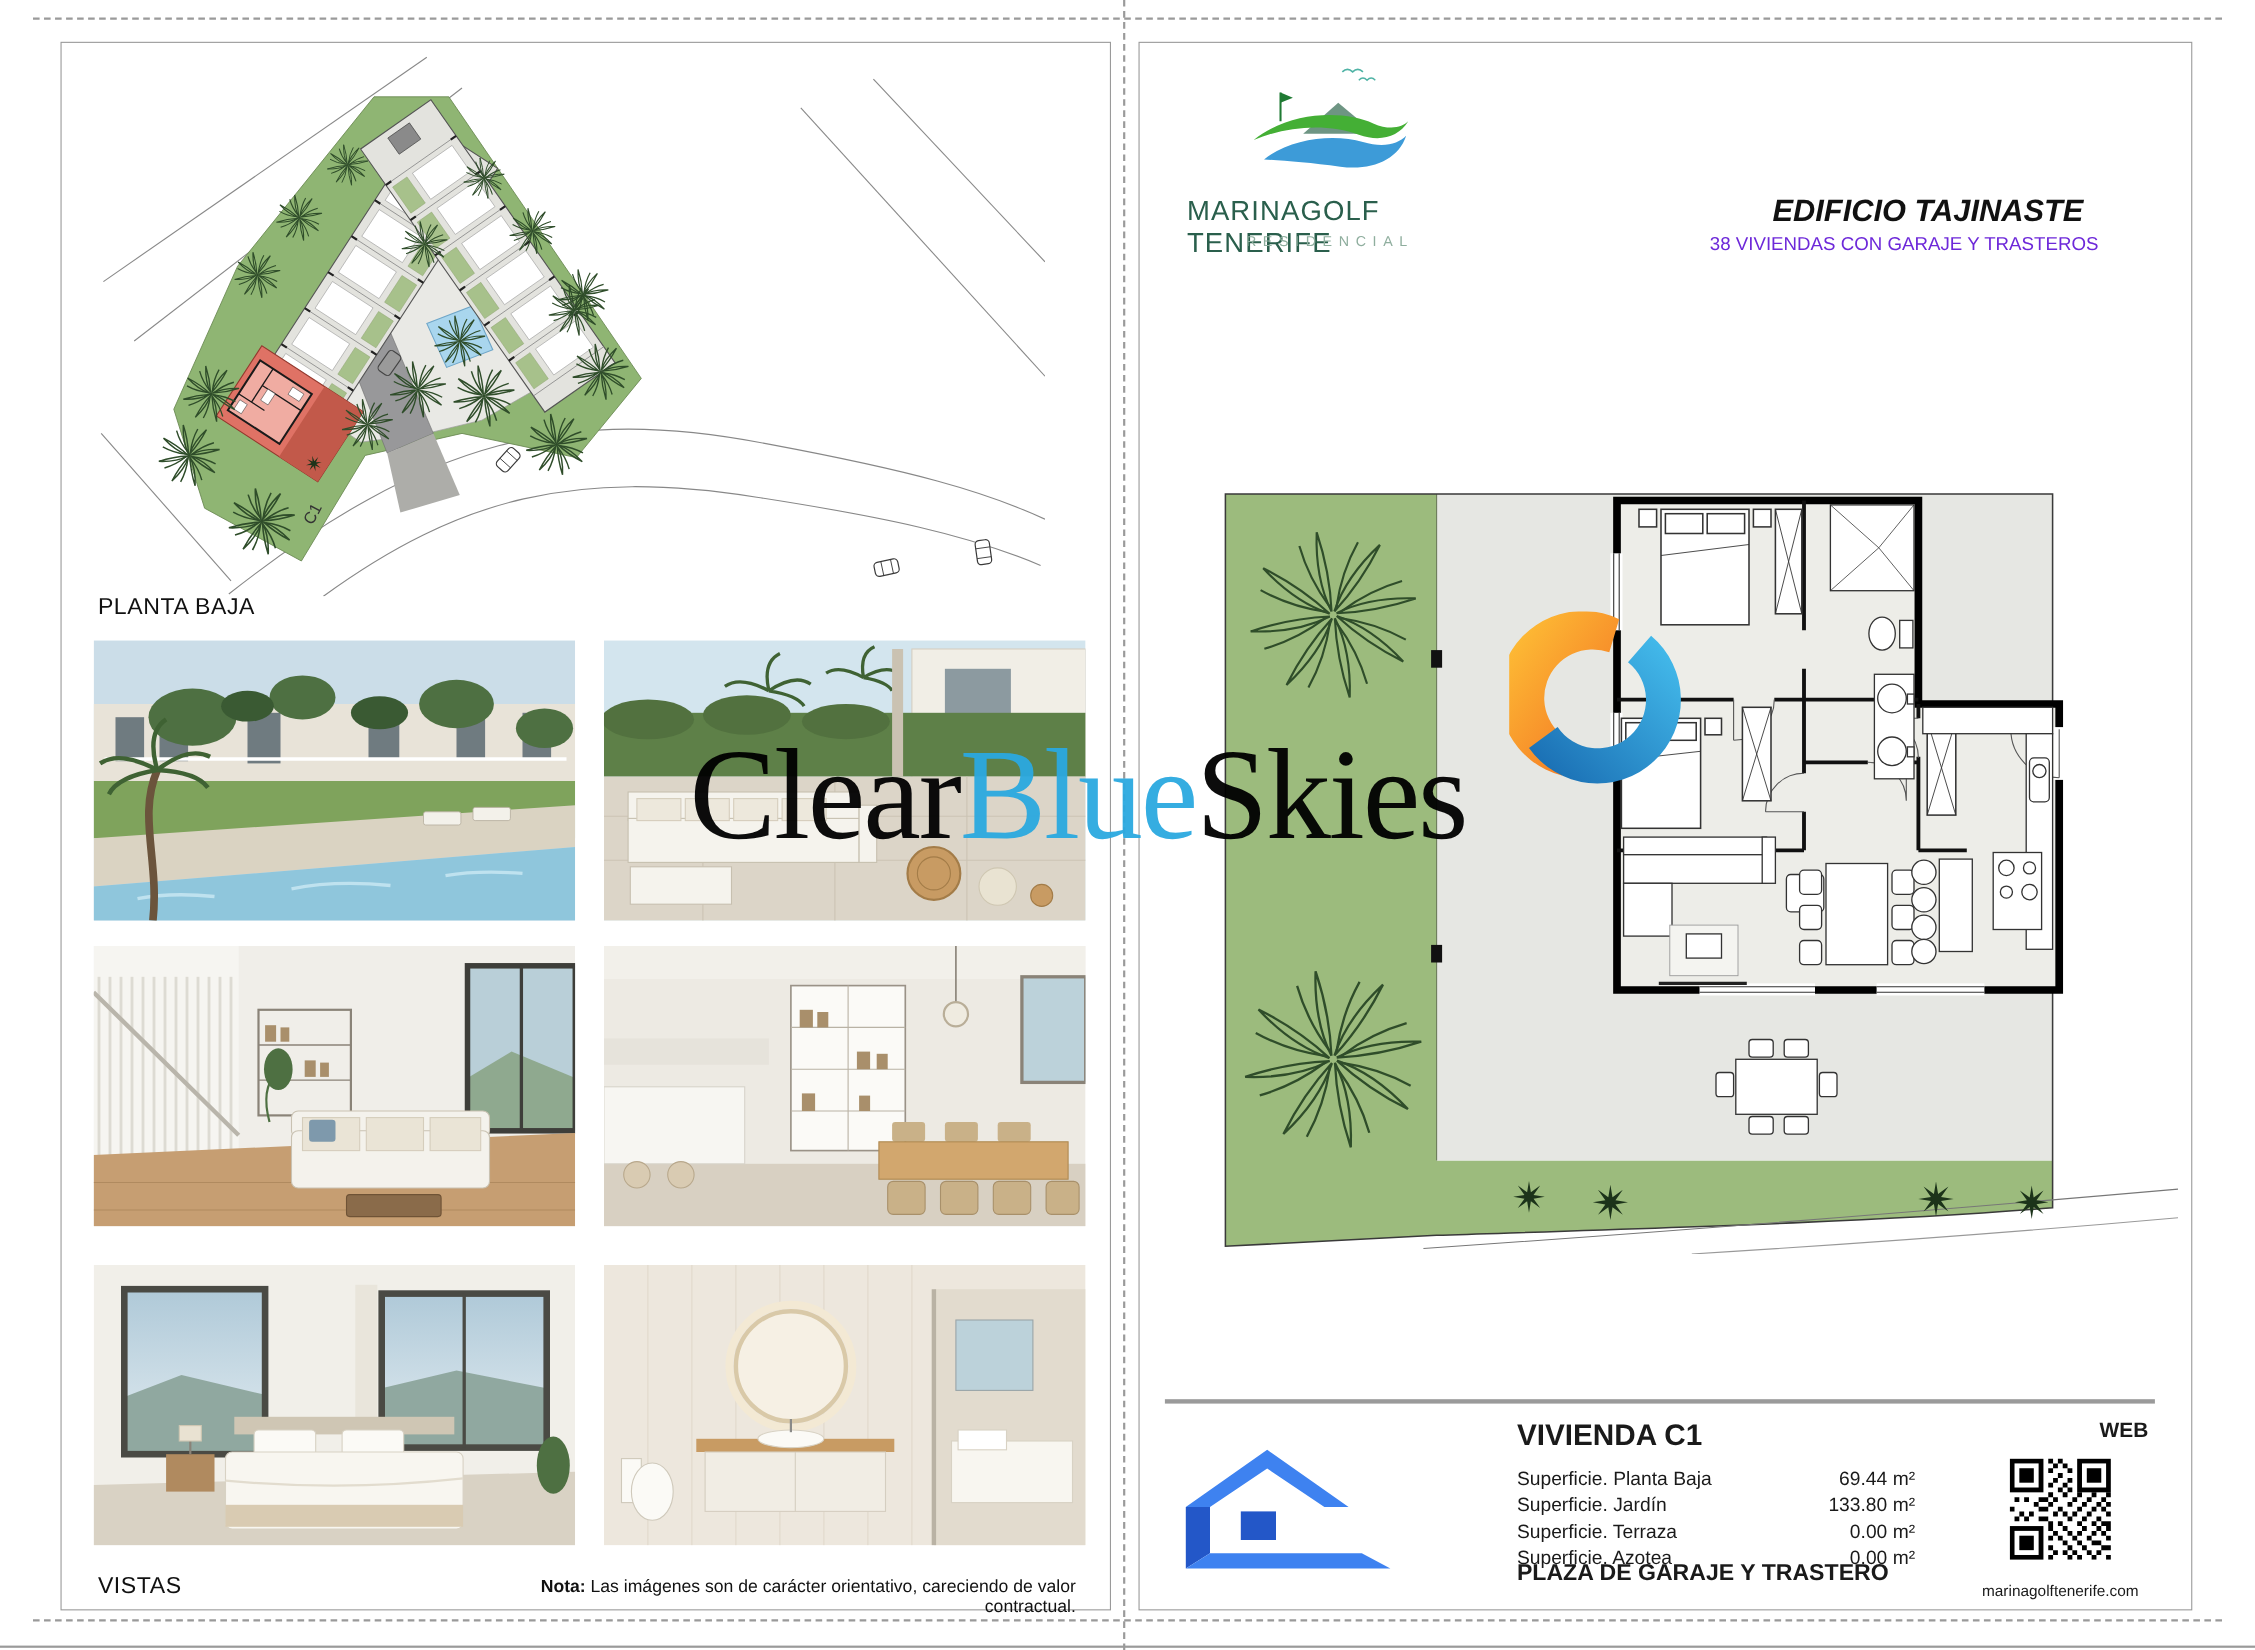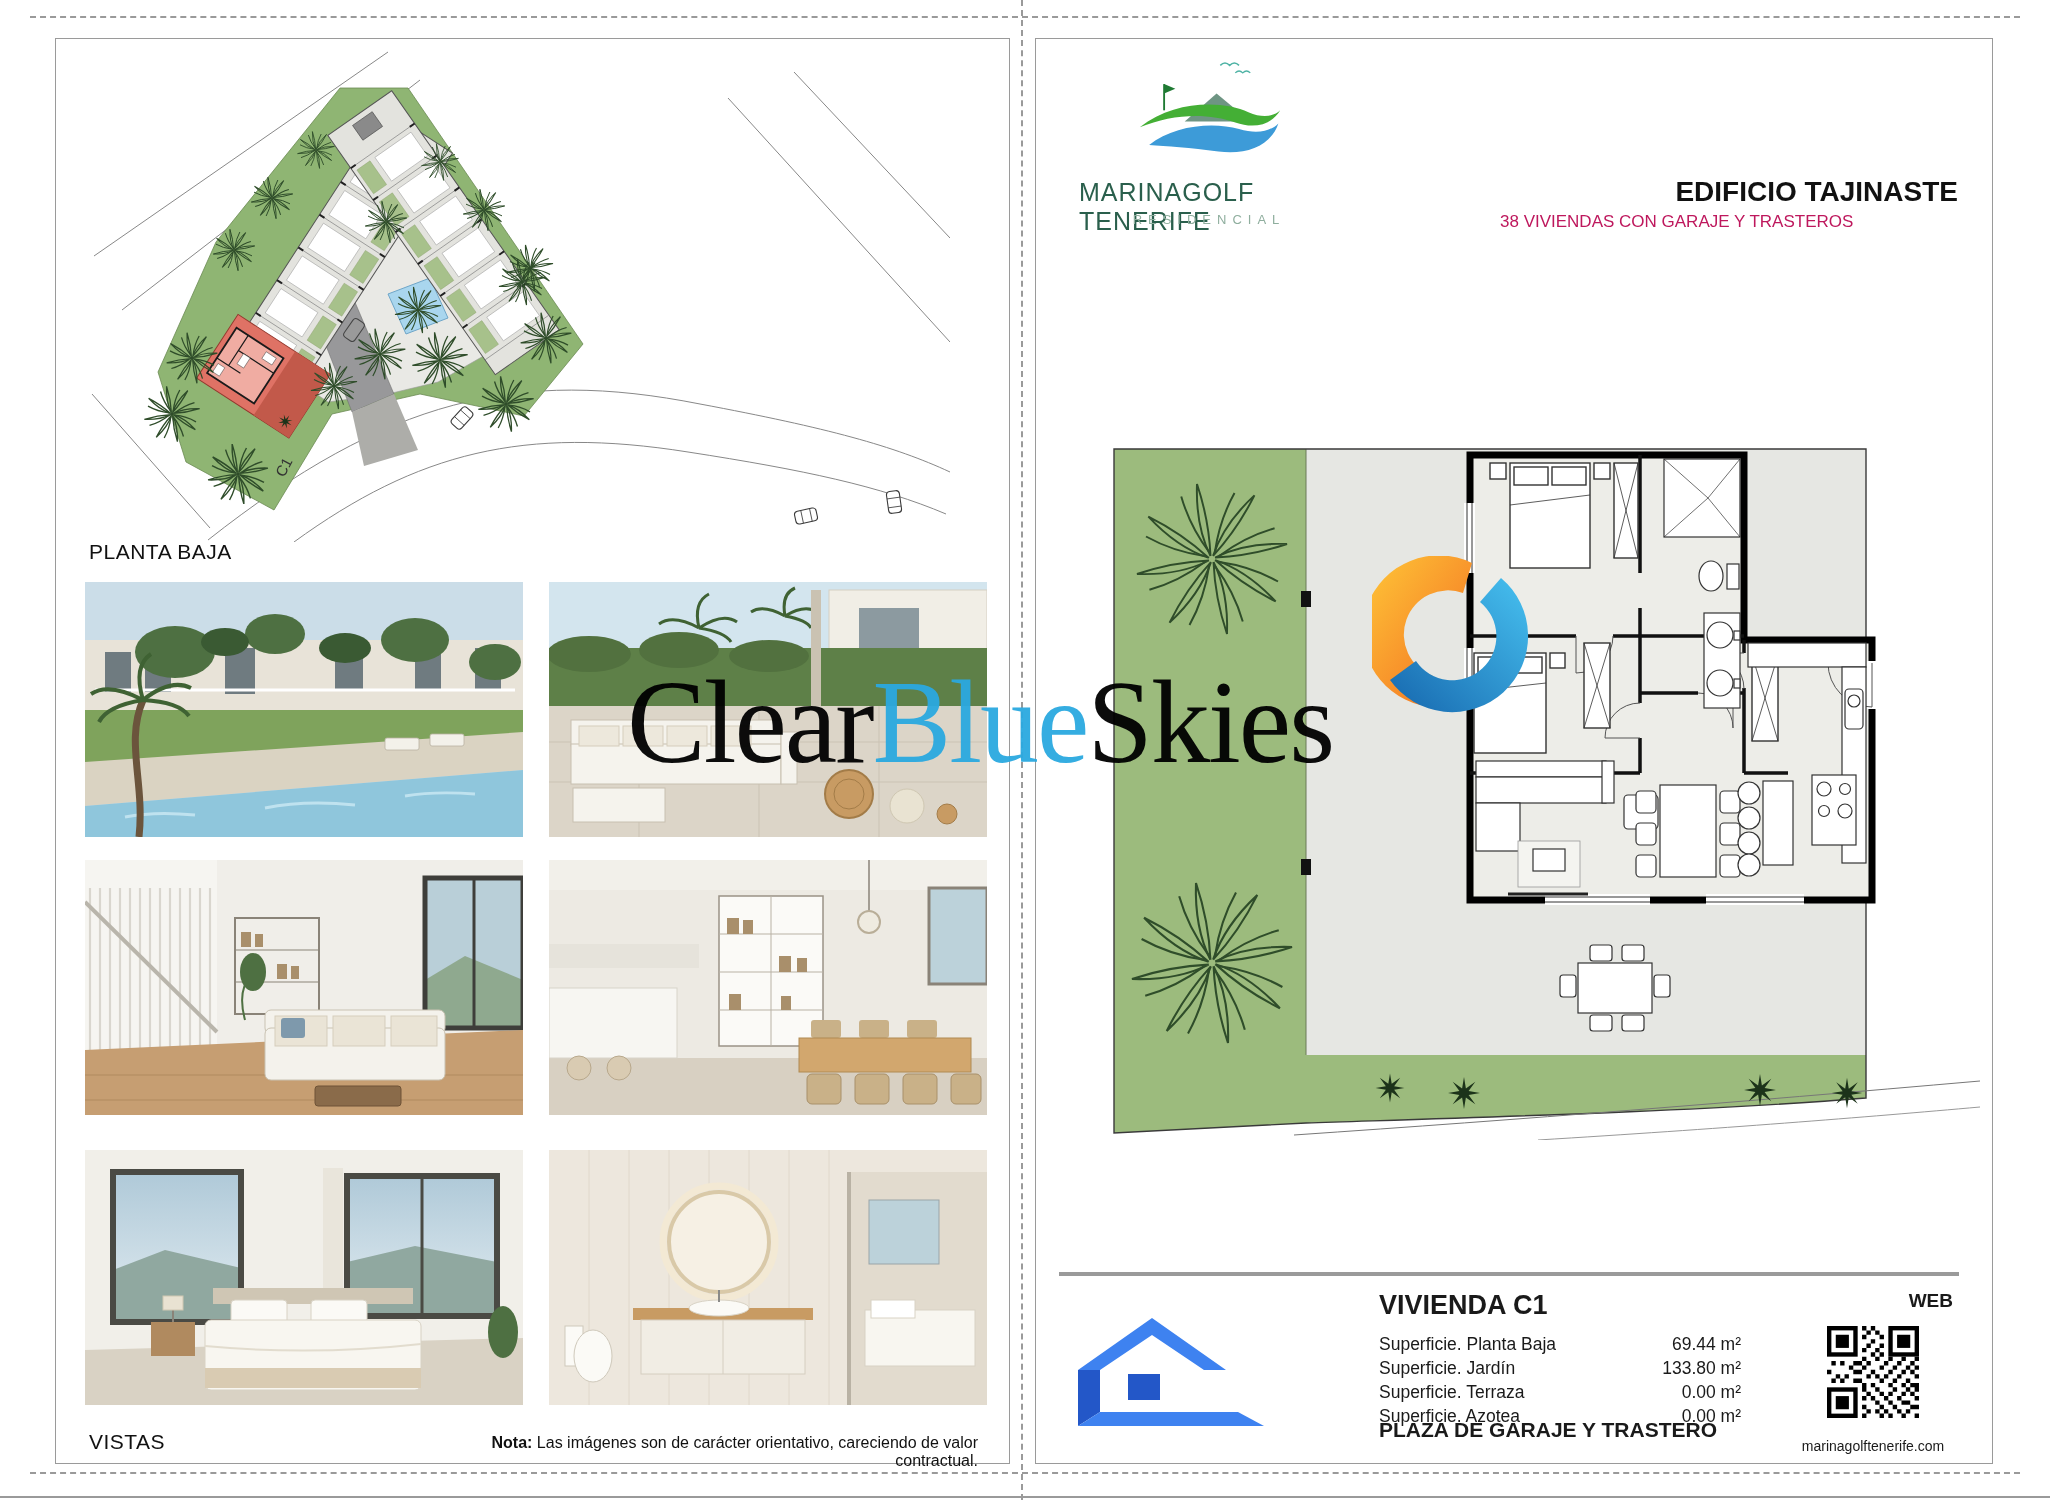--- a/index.html
+++ b/index.html
@@ -9,21 +9,21 @@
   .crop-h{position:absolute;left:30px;width:1990px;border-top:2px dashed #9a9a9a;}
   .fold{position:absolute;top:0;bottom:0;border-left:2px dashed #9a9a9a;z-index:2;}
   .pageframe{position:absolute;border:1px solid #9a9a9a;z-index:1;}
   .photo{position:absolute;width:438px;height:255px;overflow:hidden;z-index:3;}
   .photo svg{display:block;width:100%;height:100%;}
   .small-label{font-size:21px;letter-spacing:.5px;color:#111;z-index:4;}
   .note-line{font-size:16px;color:#111;text-align:right;z-index:4;}
   .brand-name{font-size:25px;letter-spacing:1px;color:#2A5F4C;text-align:left;z-index:4;}
   .brand-tag{font-size:13px;letter-spacing:6px;color:#8FAE9E;text-align:center;z-index:4;}
   .bldg-title{font-size:28px;font-weight:bold;color:#111;text-align:right;z-index:4;}
-  .bldg-sub{font-size:17px;color:#be185d;text-align:left;z-index:4;}
+  .bldg-sub{font-size:17px;color:#6d28d9;text-align:center;z-index:4;}
   .rule{position:absolute;background:#9a9a9a;z-index:4;}
   .unit-title{font-size:27px;font-weight:bold;z-index:6;}
   .surface-rows{position:absolute;width:362px;z-index:6;}
   .srow{display:flex;justify-content:space-between;font-size:17.5px;line-height:24px;}
   .unit-footer{font-size:21px;font-weight:bold;z-index:6;}
   .web-label{font-size:19px;font-weight:bold;text-align:right;z-index:6;}
   .web-url{font-size:14px;text-align:center;z-index:6;}
   .watermark{position:absolute;left:520px;top:664px;width:920px;text-align:center;z-index:50;
              font-family:"Liberation Serif","DejaVu Serif",serif;font-size:118px;line-height:1;
              letter-spacing:-2px;opacity:.95;pointer-events:none;white-space:nowrap;}
@@ -397,21 +397,21 @@
     <path d="M112,18 q4,-4 8,0 q4,-4 8,0" stroke="#4FB3A5" stroke-width="1.4" fill="none"></path>
     <line x1="36" y1="30" x2="36" y2="58" stroke="#1F7A33" stroke-width="2"></line>
     <polygon points="36,30 48,35 36,40" fill="#1F7A33"></polygon>
     <polygon points="92,40 128,70 58,70" fill="#6E9583"></polygon>
     <path d="M10,76 C48,46 100,48 126,60 C142,67 154,64 160,58 C150,74 132,78 112,71 C82,60 44,62 10,76 Z" fill="#44AF35"></path>
     <path d="M20,95 C46,74 88,70 116,78 C136,84 150,80 158,72 C150,96 124,106 94,102 C64,98 38,96 20,95 Z" fill="#3D9BD8"></path>
   </svg>
   <div class="abs brand-name" style="left:1079px;top:178px;width:260px;">MARINAGOLF TENERIFE</div>
   <div class="abs brand-tag" style="left:1079px;top:212px;width:260px;">RESIDENCIAL</div>
 
-  <div class="abs bldg-title" style="left:1496px;top:176px;width:462px;">EDIFICIO TAJINASTE</div>
+  <div class="abs bldg-title" style="left:1432px;top:176px;width:462px;font-style:italic;">EDIFICIO TAJINASTE</div>
   <div class="abs bldg-sub" style="left:1500px;top:212px;width:462px;">38 VIVIENDAS CON GARAJE Y TRASTEROS</div>
 
   <svg class="abs z3" style="left:1108px;top:443px;" width="872" height="697" viewBox="0 0 872 697">
     <defs>
       <g id="palm2" stroke="#2F4D2A" stroke-width="1.3" fill="none">
         <path id="frond2" d="M2,-1 Q22,-11 50,-10 Q26,-2 2,-1 M5,2 Q26,5 44,15"></path>
         <use href="#frond2" transform="rotate(45)"></use>
           <use href="#frond2" transform="rotate(90)"></use>
         <use href="#frond2" transform="rotate(135)"></use>
           <use href="#frond2" transform="rotate(180)"></use>

